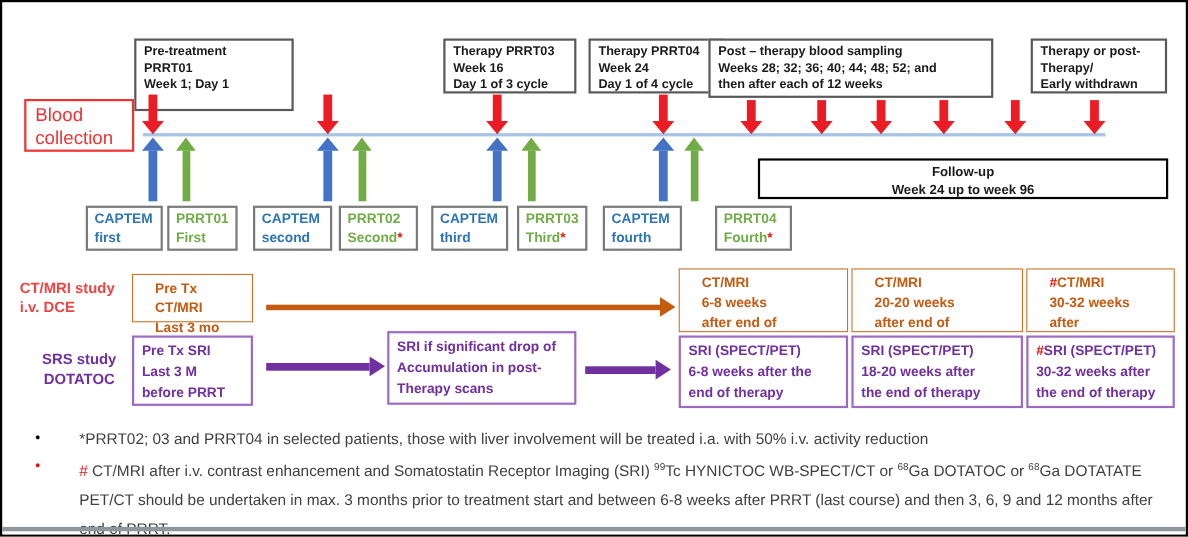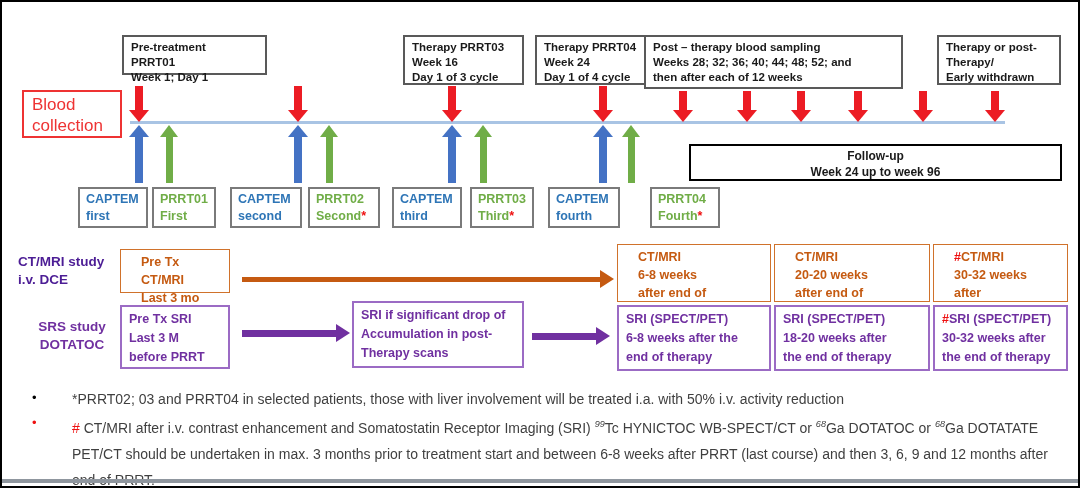--- a/index.html
+++ b/index.html
@@ -35,40 +35,40 @@
   .tbox{border:2px solid #7a7a7a;background:#fff;font-size:12.5px;font-weight:600;
         line-height:17px;padding:2px 6px;}
   .blue-t{color:#2E75B6;}
   .green-t{color:#70AD47;}
   .star{color:#EE1111;}
   .hash{color:#EE1111;}
   
   .fbox{border:2px solid #000;color:#1a1a1a;font-size:12px;font-weight:700;
         line-height:16px;text-align:center;padding-top:2px;background:#fff;}
   
-  .olabel{color:#4c1d95;font-size:13.5px;font-weight:700;line-height:18px;}
+  .olabel{color:#ef4444;font-size:13.5px;font-weight:700;line-height:18px;}
   .obox{border:1.5px solid #D0722B;color:#C55A11;font-size:12.5px;font-weight:600;
         line-height:18px;padding:3px 20px;background:#fff;}
   
   .plabel{color:#7030A0;font-size:13.5px;font-weight:700;line-height:18px;text-align:center;}
   .pbox{border:2px solid #9B6BC4;color:#7030A0;font-size:12.5px;font-weight:600;
         line-height:19px;padding:3px 7px;background:#fff;}
   
   .note{color:#3F3F3F;font-size:14px;line-height:26px;}
   .bullet{font-size:13px;color:#000;}
   .bullet.red{color:#EE1111;}
-  sup{font-size:0.65em;font-style:italic;}
+  sup{font-size:0.65em;}
   .edge{background:#8f969e;}
 </style>
 </head>
 <body>
 
 <div class="stage">
 
-  <div class="abs mbox" style="left:120px;top:33px;width:145px;height:40px;">
+  <div class="abs mbox" style="left:120px;top:33px;width:145px;height:66px;">
     <div>Pre-treatment</div>
     <div>PRRT01</div>
     <div>Week 1; Day 1</div>
   </div>
   <div class="abs mbox" style="left:401px;top:33px;width:121px;height:50px;">
     <div>Therapy PRRT03</div>
     <div>Week 16</div>
     <div>Day 1 of 3 cycle</div>
   </div>
   <div class="abs mbox" style="left:533px;top:33px;width:123px;height:50px;">

